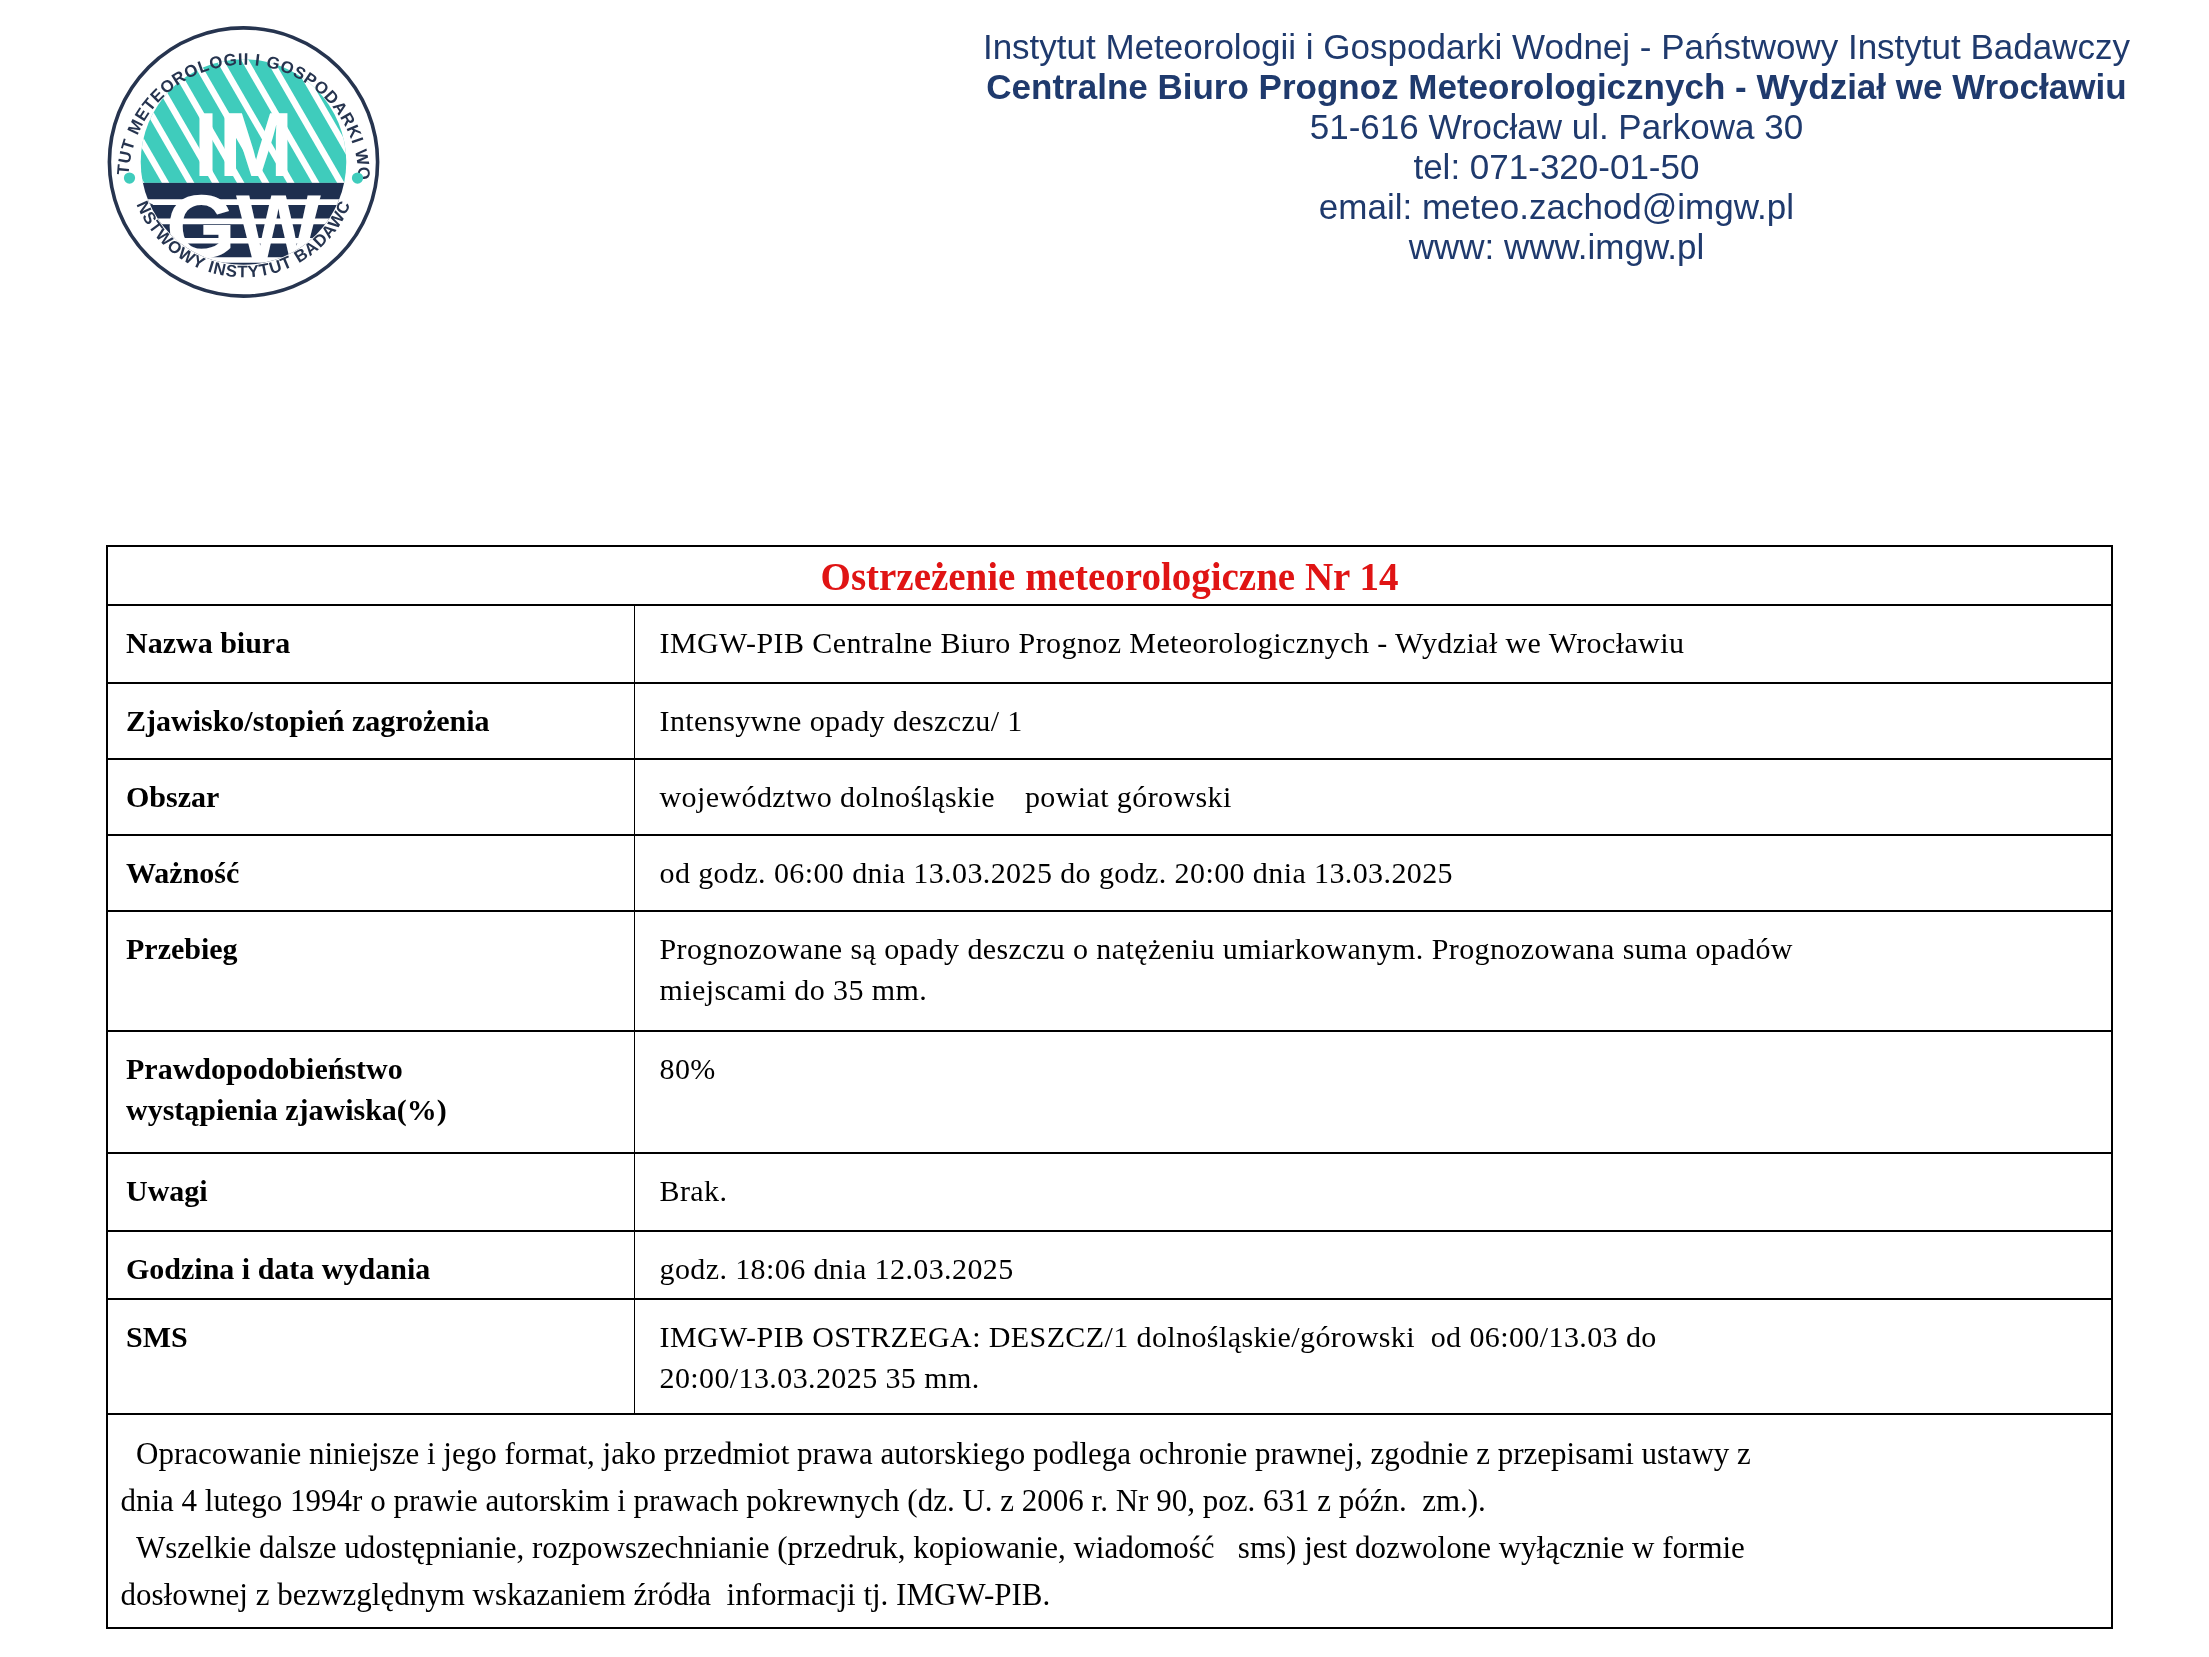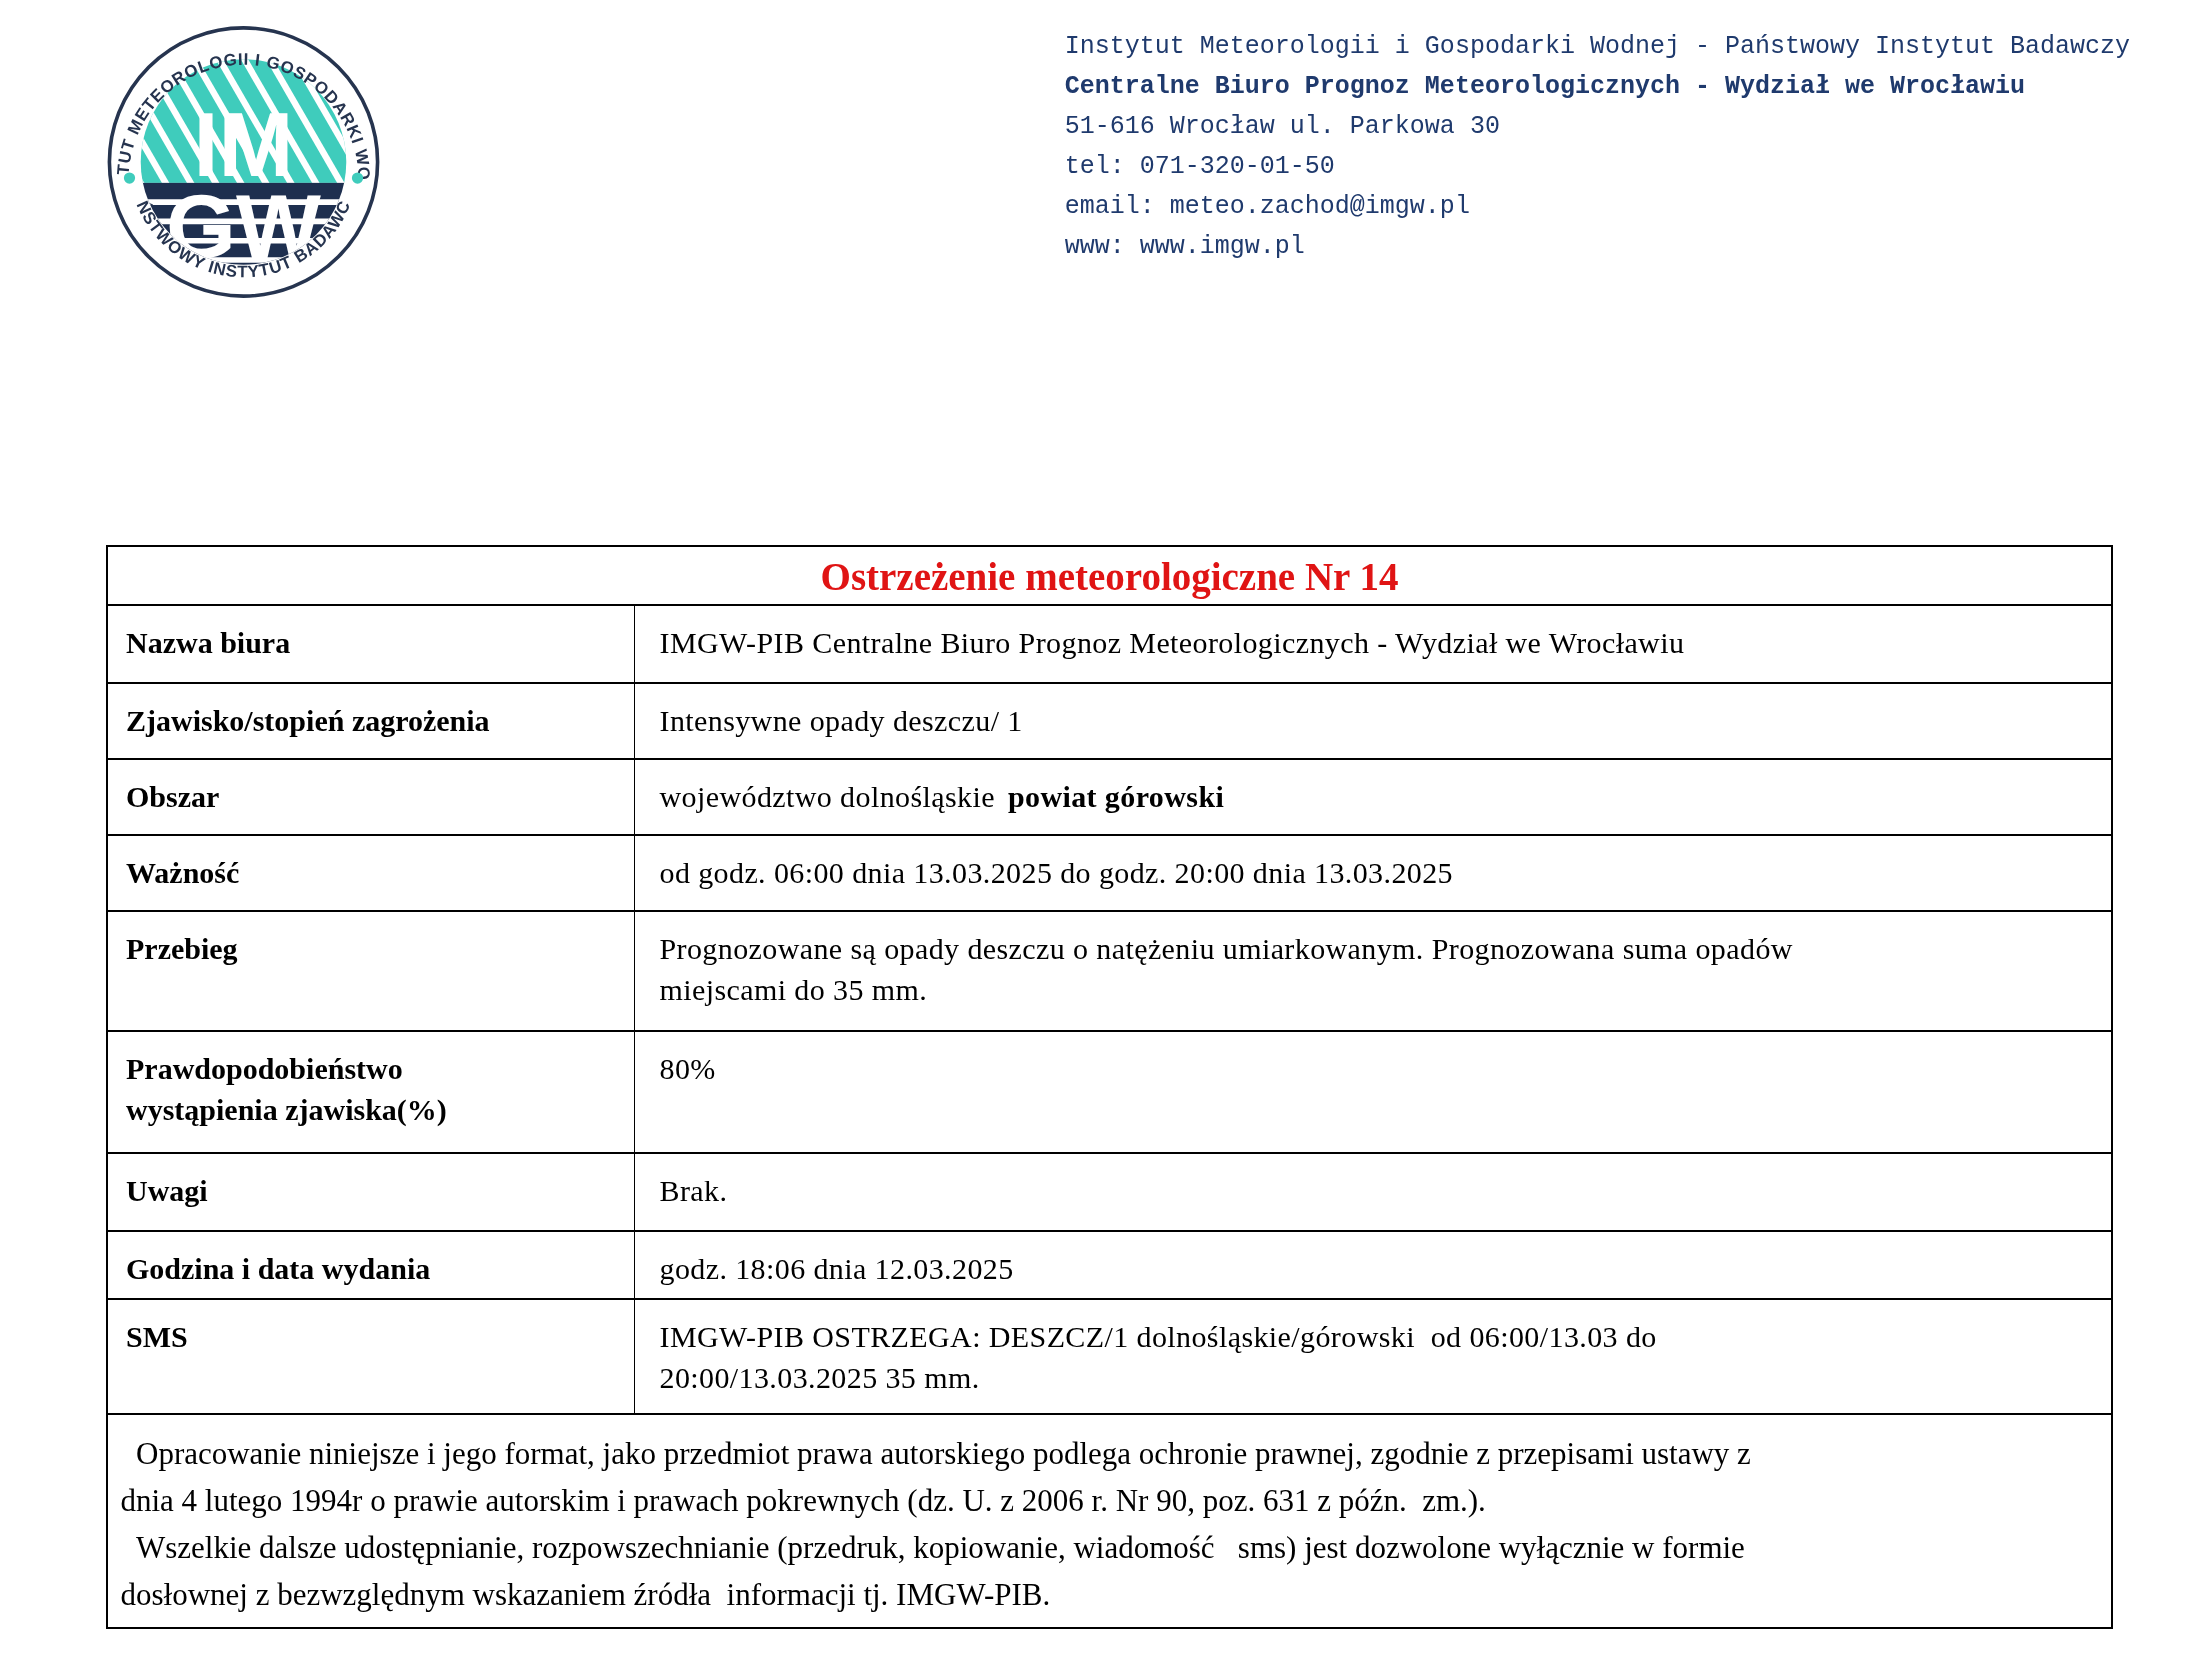--- a/index.html
+++ b/index.html
@@ -15,23 +15,23 @@
   
   .header{
     display:flex;
     align-items:flex-start;
     padding:25px 80px 0 107px;
     box-sizing:border-box;
   }
   .logo{width:273px;height:274px;flex:0 0 auto;}
   .header-spacer{flex:1 1 auto;}
   .contact{
-    text-align:left;
-    font-family:Liberation Mono, monospace;
-    font-size:25px;
+    text-align:center;
+    font-family:Liberation Sans, sans-serif;
+    font-size:35px;
     line-height:40px;
     color:#1f3a6d;
     padding-top:1.8px;
     white-space:nowrap;
   }
   .contact .bold{font-weight:bold;}
   
   table.warning{
     margin:246px 0 0 106px;
     width:2005px;
@@ -61,21 +61,21 @@
   td.lbl{
     font-weight:bold;
     padding:16px 9px 9px 18px;
     white-space:pre-wrap;
   }
   td.val{
     padding:16px 21.4px 9px 25px;
     white-space:pre-wrap;
     letter-spacing:0.4px;
   }
-  td.val .bold-part{font-weight:bold;margin-left:13px;}
+  td.val .bold-part{font-weight:normal;margin-left:30px;}
   td.copyright-cell{
     padding:14.3px 27px 9px 12.5px;
     font-size:31px;
     line-height:47px;
   }
   .copy-para{white-space:pre-wrap;}
   
   .arc-text{
     font-family:"Liberation Sans", sans-serif;
     font-size:21px;

